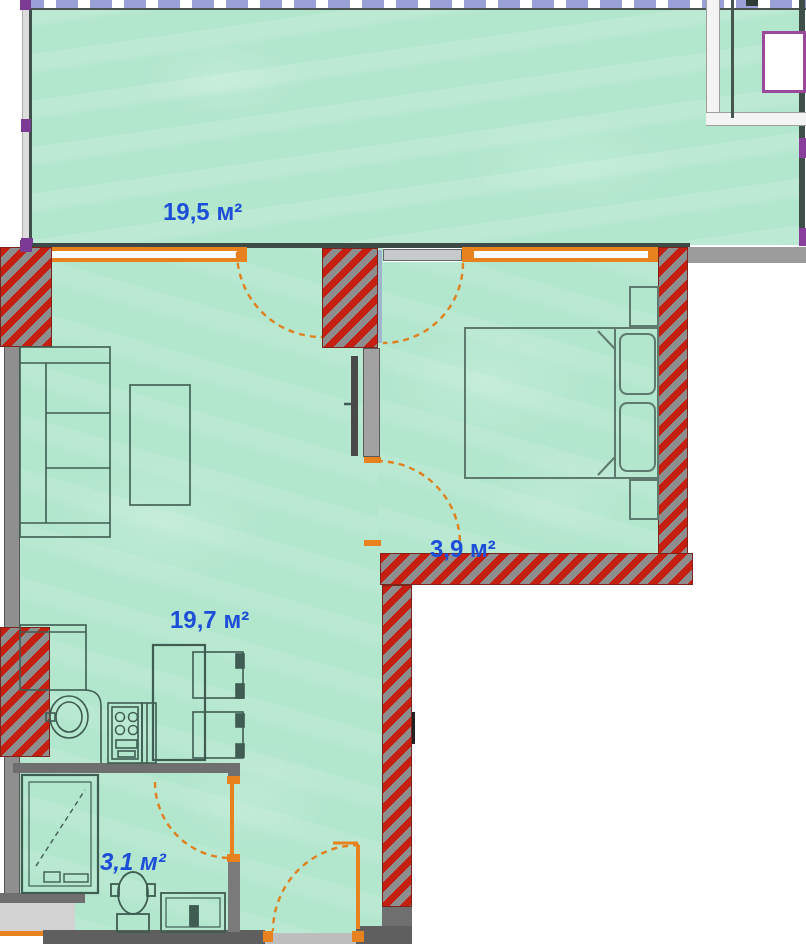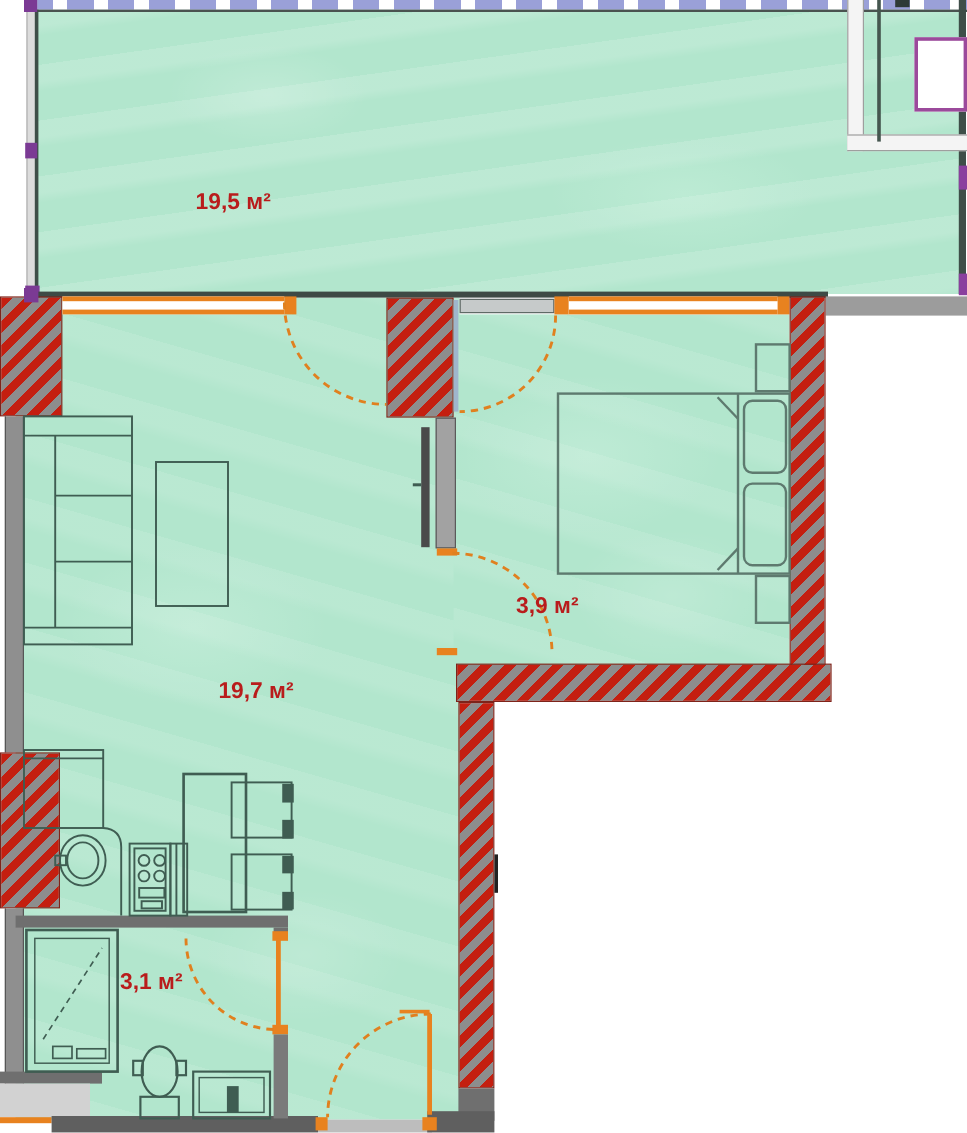--- a/index.html
+++ b/index.html
@@ -19,21 +19,21 @@
   
   .hatch{background:repeating-linear-gradient(135deg,#c41f10 0 7px,#8d8d8d 7px 14px);
          border:1px solid #7e231a;box-sizing:border-box;}
   .wall{background:#8f8f8f;}
   .darkwall{background:#5f5f5f;}
   .midwall{background:#6f6f6f;}
   .window{background:#ffffff;border-top:4px solid #e8821f;border-bottom:4px solid #e8821f;box-sizing:border-box;}
   .ocap{background:#e8821f;}
   .lavdash{background:repeating-linear-gradient(90deg,#9aa0d8 0 22px,#ffffff 22px 34px);
            border-bottom:2px solid #4a5350;box-sizing:border-box;}
-  .label{position:absolute;color:#b91c1c;font-weight:bold;font-size:19px;letter-spacing:0px;white-space:nowrap;}
+  .label{position:absolute;color:#1d4ed8;font-weight:bold;font-size:24px;letter-spacing:0px;white-space:nowrap;margin-top:40px;}
   svg{position:absolute;left:0;top:0;}
 </style>
 </head>
 <body>
 
 <div class="plan">
 
   <div class="abs floor" style="left:30px;top:8px;width:770px;height:237px;"></div>
   <div class="abs tex1" style="left:30px;top:8px;width:770px;height:237px;"></div>
   <div class="abs floor" style="left:13px;top:248px;width:370px;height:685px;"></div>
@@ -201,17 +201,17 @@
     </g>
 
     <g stroke="#e8821f" stroke-width="4" fill="none">
       <line x1="232" y1="782" x2="232" y2="856"></line>
       <line x1="358" y1="845" x2="358" y2="929"></line>
       <line x1="333" y1="843" x2="358" y2="843" stroke-width="3"></line>
     </g>
   </svg>
 
   <div class="label" style="left:163px;top:158px;">19,5 м²</div>
-  <div class="label" style="left:182px;top:566px;">19,7 м²</div>
+  <div class="label" style="left:170px;top:566px;">19,7 м²</div>
   <div class="label" style="left:430px;top:495px;">3,9 м²</div>
-  <div class="label" style="left:100px;top:808px;">3,1 м²</div>
+  <div class="label" style="left:100px;top:808px;font-style:italic;">3,1 м²</div>
 
 </div>
 
 </body></html>

